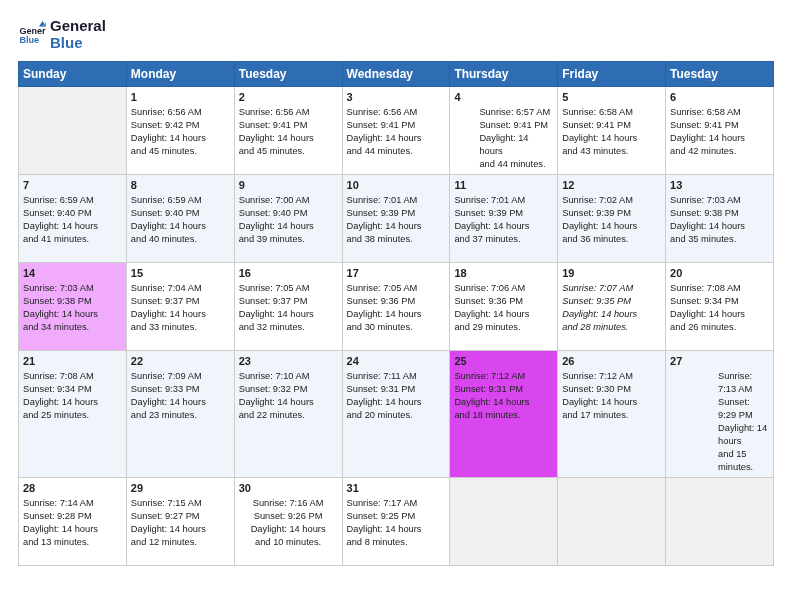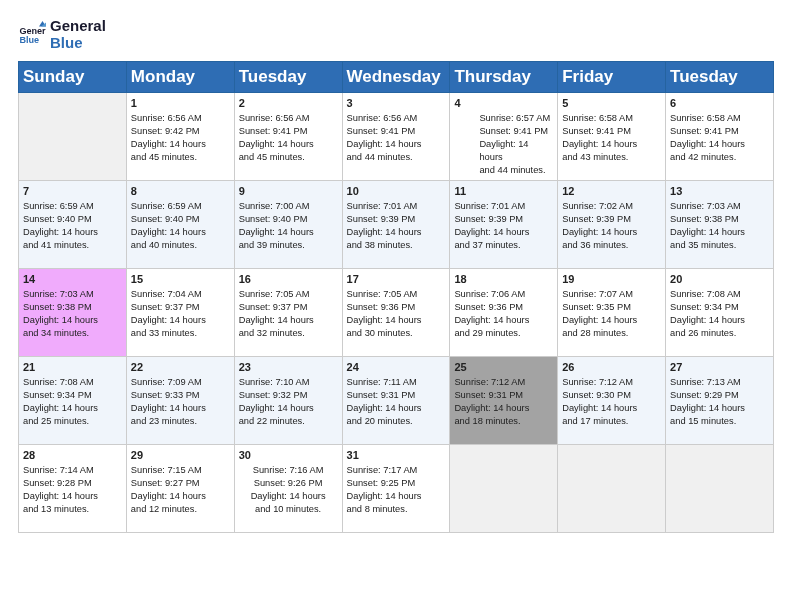--- a/index.html
+++ b/index.html
@@ -44,21 +44,21 @@
       color: #333;
     }
     .calendar {
       width: 100%;
       border-collapse: collapse;
       border: 1px solid #ccc;
     }
     .calendar th {
       background: #2e6db4;
       color: #fff;
-      font-size: 17px;
+      font-size: 12px;
       font-weight: bold;
       padding: 5px 4px;
       text-align: left;
       border: 1px solid #2563a0;
     }
     .calendar td {
       vertical-align: top;
       border: 1px solid #ccc;
       padding: 3px 4px;
       width: calc(100% / 7);
@@ -254,21 +254,21 @@
           </td>
           <td style="background: rgb(255, 255, 255);">
             <span class="day-num">18</span>
             <div class="cell-text" style="white-space: pre-line;">Sunrise: 7:06 AM
 Sunset: 9:36 PM
 Daylight: 14 hours
 and 29 minutes.</div>
           </td>
           <td style="background: rgb(255, 255, 255);">
             <span class="day-num">19</span>
-            <div class="cell-text" style="white-space: pre-line;">Sunrise: 7:07 AM
+            <div class="cell-text" style="white-space: pre-line; font-style: italic;">Sunrise: 7:07 AM
 Sunset: 9:35 PM
 Daylight: 14 hours
 and 28 minutes.</div>
           </td>
           <td style="background: rgb(255, 255, 255);">
             <span class="day-num">20</span>
             <div class="cell-text" style="white-space: pre-line;">Sunrise: 7:08 AM
 Sunset: 9:34 PM
 Daylight: 14 hours
 and 26 minutes.</div>
@@ -296,37 +296,37 @@
 Daylight: 14 hours
 and 22 minutes.</div>
           </td>
           <td style="background: rgb(240, 245, 251);">
             <span class="day-num">24</span>
             <div class="cell-text" style="white-space: pre-line;">Sunrise: 7:11 AM
 Sunset: 9:31 PM
 Daylight: 14 hours
 and 20 minutes.</div>
           </td>
-          <td style="background: #a3a3a3;">
+          <td style="background: #d946ef;">
             <span class="day-num">25</span>
             <div class="cell-text" style="white-space: pre-line;">Sunrise: 7:12 AM
 Sunset: 9:31 PM
 Daylight: 14 hours
 and 18 minutes.</div>
           </td>
           <td style="background: rgb(240, 245, 251);">
             <span class="day-num">26</span>
             <div class="cell-text" style="white-space: pre-line;">Sunrise: 7:12 AM
 Sunset: 9:30 PM
 Daylight: 14 hours
 and 17 minutes.</div>
           </td>
           <td style="background: rgb(240, 245, 251);">
             <span class="day-num">27</span>
-            <div class="cell-text" style="white-space: pre-line;">Sunrise: 7:13 AM
+            <div class="cell-text" style="white-space: pre-line; margin-left: 48px;">Sunrise: 7:13 AM
 Sunset: 9:29 PM
 Daylight: 14 hours
 and 15 minutes.</div>
           </td>
         </tr>
         <tr>
           <td style="background: rgb(255, 255, 255);">
             <span class="day-num">28</span>
             <div class="cell-text" style="white-space: pre-line;">Sunrise: 7:14 AM
 Sunset: 9:28 PM

